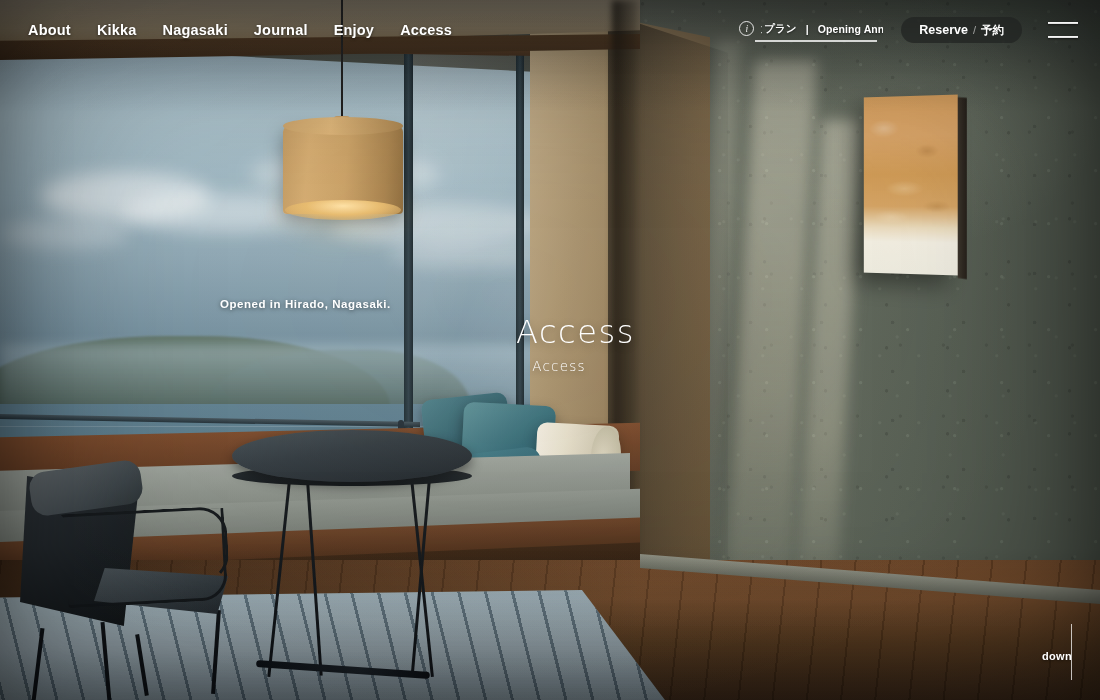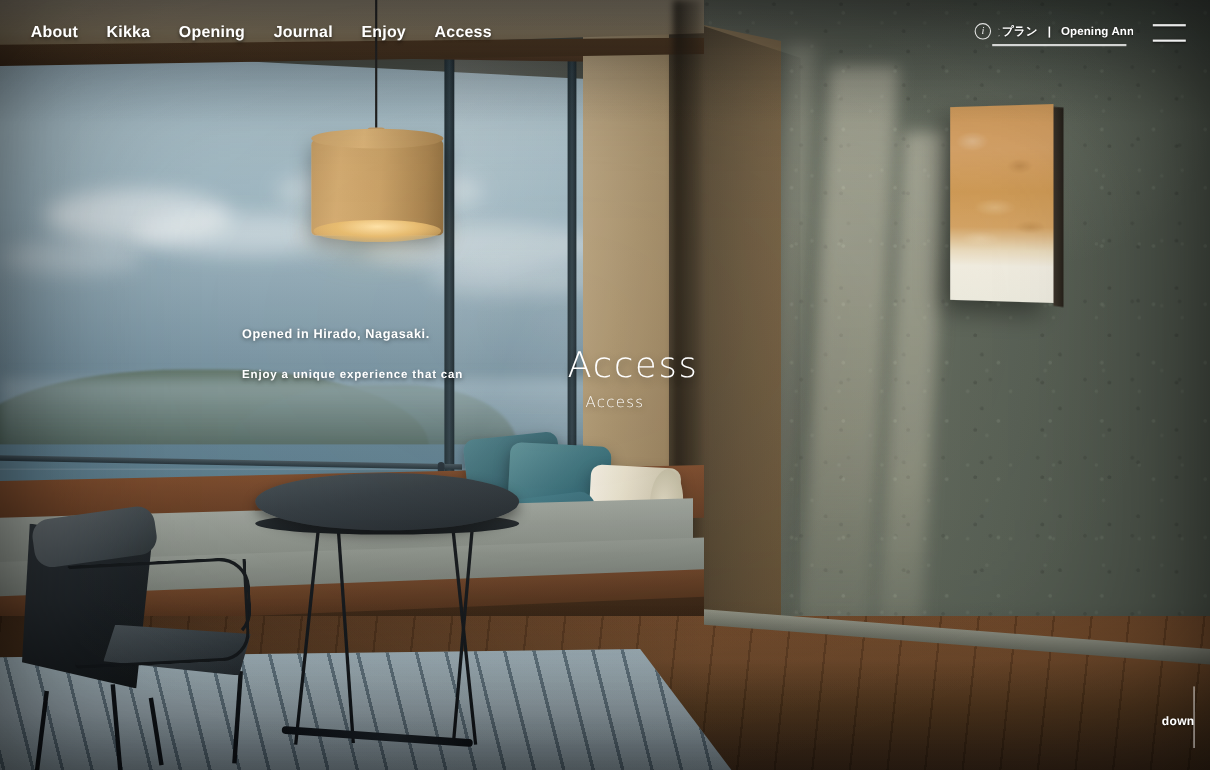--- a/index.html
+++ b/index.html
@@ -419,21 +419,21 @@
     text-shadow:0 2px 8px rgba(0,0,0,.38);
   }
   .brand-sub {
     color:#fff; font-size:13.5px; font-weight:300; letter-spacing:1.2px;
     margin-top:10px; font-family:"DejaVu Sans", sans-serif;
     text-shadow:0 2px 6px rgba(0,0,0,.38);
   }
 
   
   .scroll-cue {
-    position:absolute; right:14px; bottom:38px; z-index:40;
+    position:absolute; right:28px; bottom:38px; z-index:40;
     display:flex; align-items:center; gap:18px; cursor:pointer;
   }
   .scroll-cue .lbl {
     color:#fff; font-size:11px; font-weight:bold; letter-spacing:.3px;
     text-shadow:0 1px 3px rgba(0,0,0,.55);
   }
   .scroll-cue .bar {
     width:1.4px; height:56px; background:rgba(255,255,255,.72);
     position:absolute; right:0; bottom:-18px;
   }
@@ -533,52 +533,56 @@
 
     <div class="grade"></div>
     <div class="vignette"></div>
   </div>
 
   <div class="topbar">
 
     <nav class="nav">
       <a>About</a>
       <a>Kikka</a>
-      <a>Opening</a>
+      <a>Nagasaki</a>
       <a>Journal</a>
       <a>Enjoy</a>
       <a>Access</a>
     </nav>
 
     <div class="top-right">
 
       <div class="ticker-wrap">
         <span class="info-icon">i</span>
         <div class="ticker-clip">
           <div class="ticker-track">
             <span>とプラン</span>
             <span class="ticker-sep">|</span>
             <span>Opening Anniv</span>
           </div>
         </div>
         <div class="ticker-underline"></div>
       </div>
 
+      <div class="reserve-btn">
+        <span class="en">Reserve</span>
+        <span class="sl">/</span>
+        <span class="jp">予約</span>
+      </div>
 
       <div class="burger">
         <i></i>
           <i></i>
       </div>
     </div>
   </div>
 
   <div class="hero-copy">
     <div class="hero-lead">Opened in Hirado, Nagasaki.</div>
     <div class="hero-body">
-      <p>Enjoy a unique experience that can</p>
     </div>
   </div>
 
   <div class="brand">
     <div class="brand-name">Access</div>
     <div class="brand-sub">Access</div>
   </div>
 
   <div class="scroll-cue">
     <span class="lbl">down</span>

